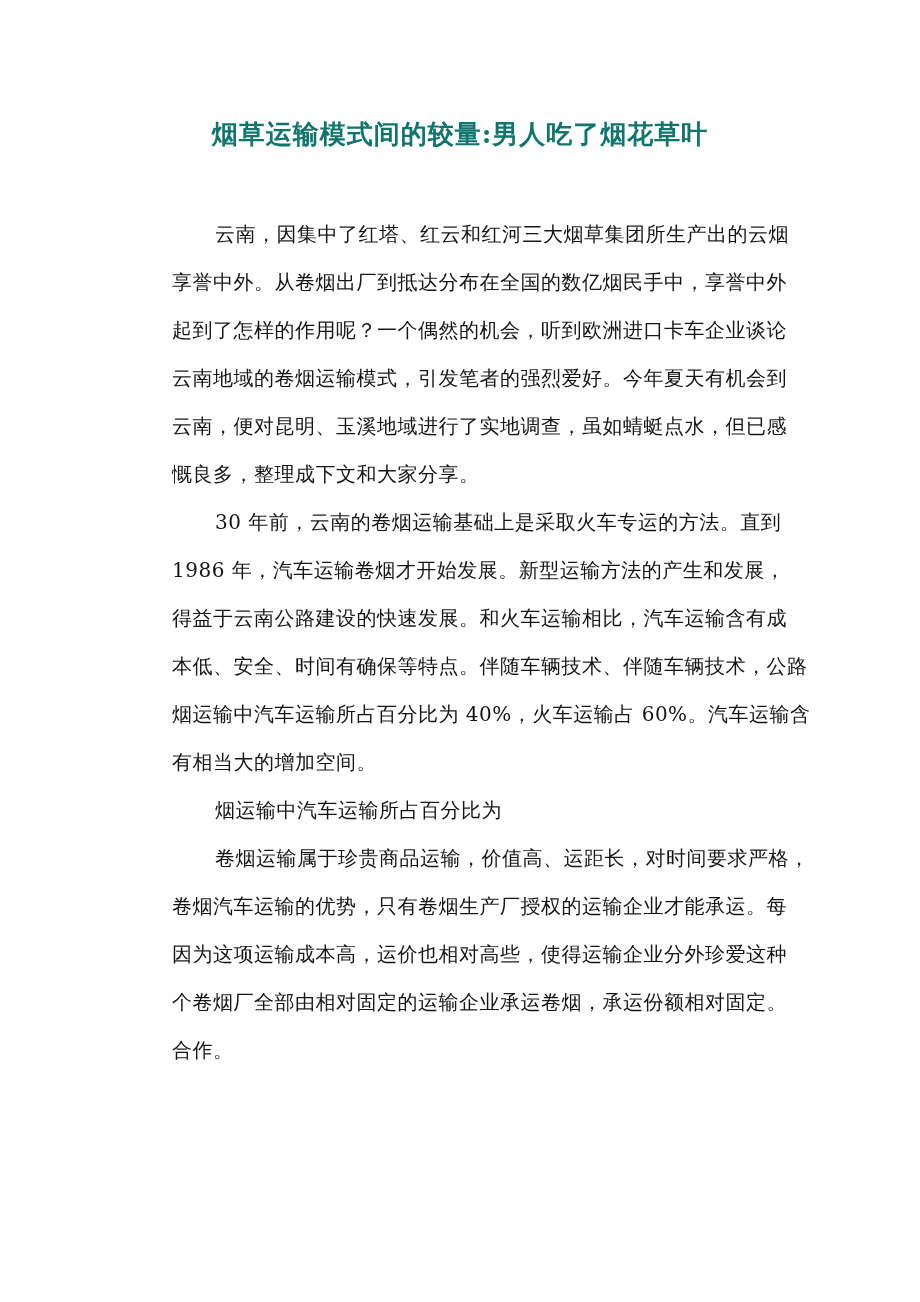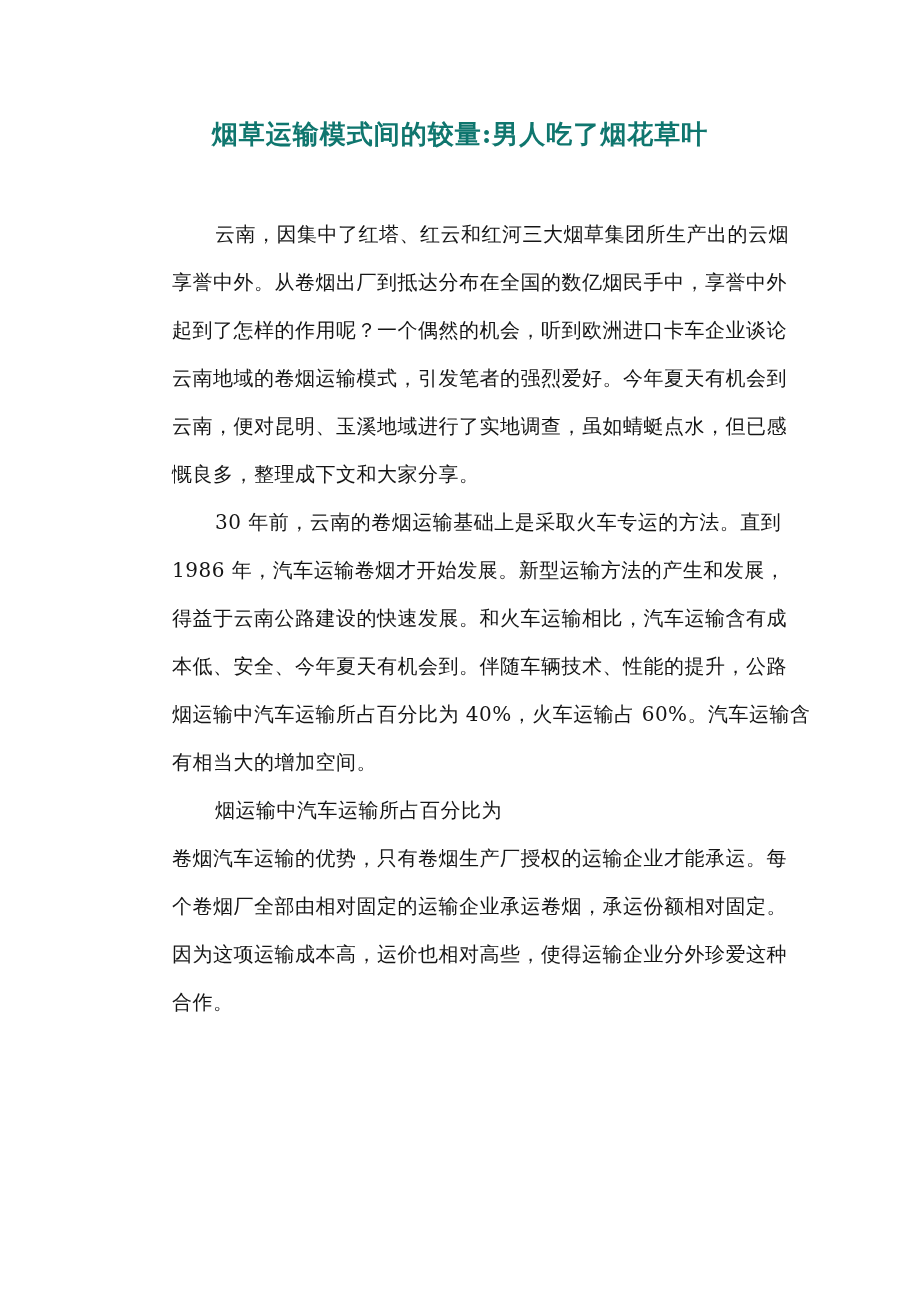--- a/index.html
+++ b/index.html
@@ -64,22 +64,23 @@
   <div class="body">
     <div class="line indent">云南，因集中了红塔、红云和红河三大烟草集团所生产出的云烟</div>
     <div class="line">享誉中外。从卷烟出厂到抵达分布在全国的数亿烟民手中，享誉中外</div>
     <div class="line">起到了怎样的作用呢？一个偶然的机会，听到欧洲进口卡车企业谈论</div>
     <div class="line">云南地域的卷烟运输模式，引发笔者的强烈爱好。今年夏天有机会到</div>
     <div class="line">云南，便对昆明、玉溪地域进行了实地调查，虽如蜻蜓点水，但已感</div>
     <div class="line">慨良多，整理成下文和大家分享。</div>
     <div class="line indent">30 年前，云南的卷烟运输基础上是采取火车专运的方法。直到</div>
     <div class="line">1986 年，汽车运输卷烟才开始发展。新型运输方法的产生和发展，</div>
     <div class="line">得益于云南公路建设的快速发展。和火车运输相比，汽车运输含有成</div>
-    <div class="line">本低、安全、今年夏天有机会到。伴随车辆技术、性能的提升，公路</div>
+    <div class="line">本低、安全、时间有确保等特点。伴随车辆技术、伴随车辆技术，公路</div>
     <div class="line">烟运输中汽车运输所占百分比为 40%，火车运输占 60%。汽车运输含</div>
     <div class="line">有相当大的增加空间。</div>
     <div class="line indent">烟运输中汽车运输所占百分比为</div>
+    <div class="line indent">卷烟运输属于珍贵商品运输，价值高、运距长，对时间要求严格，</div>
     <div class="line">卷烟汽车运输的优势，只有卷烟生产厂授权的运输企业才能承运。每</div>
+    <div class="line">因为这项运输成本高，运价也相对高些，使得运输企业分外珍爱这种</div>
     <div class="line">个卷烟厂全部由相对固定的运输企业承运卷烟，承运份额相对固定。</div>
-    <div class="line">因为这项运输成本高，运价也相对高些，使得运输企业分外珍爱这种</div>
     <div class="line">合作。</div>
   </div>
 </div>
 
 </body></html>

